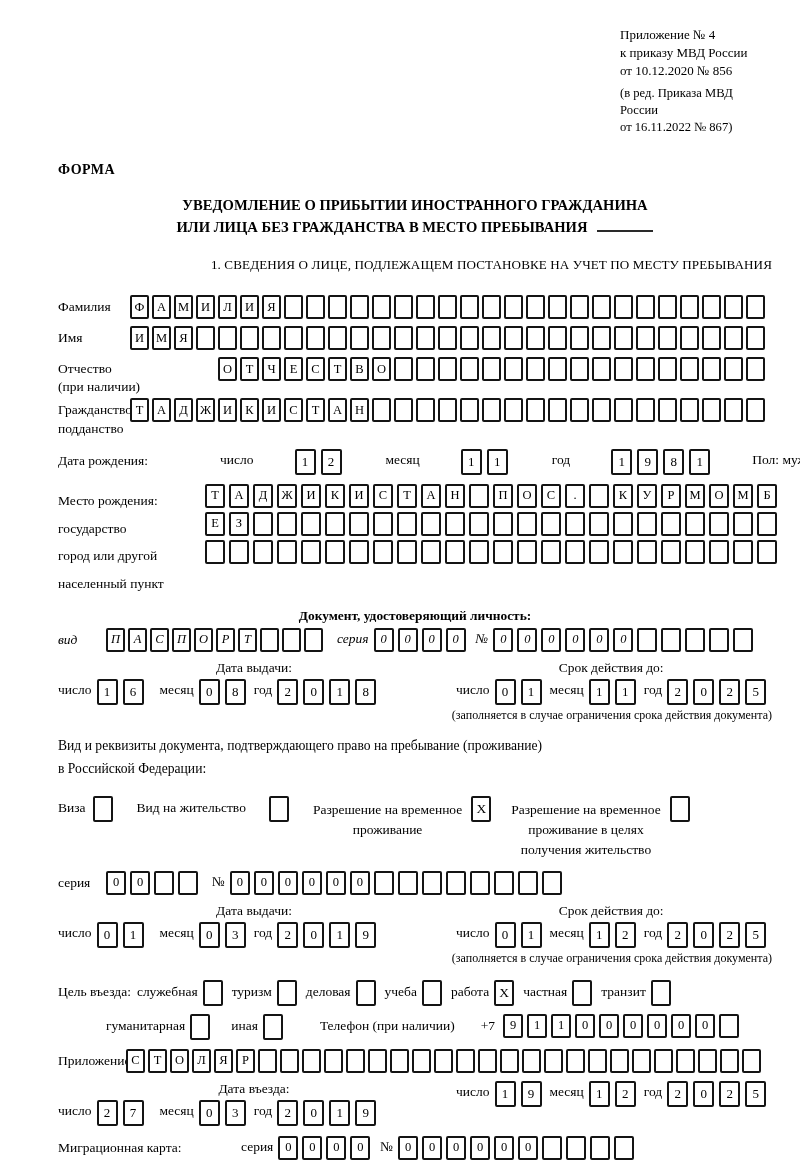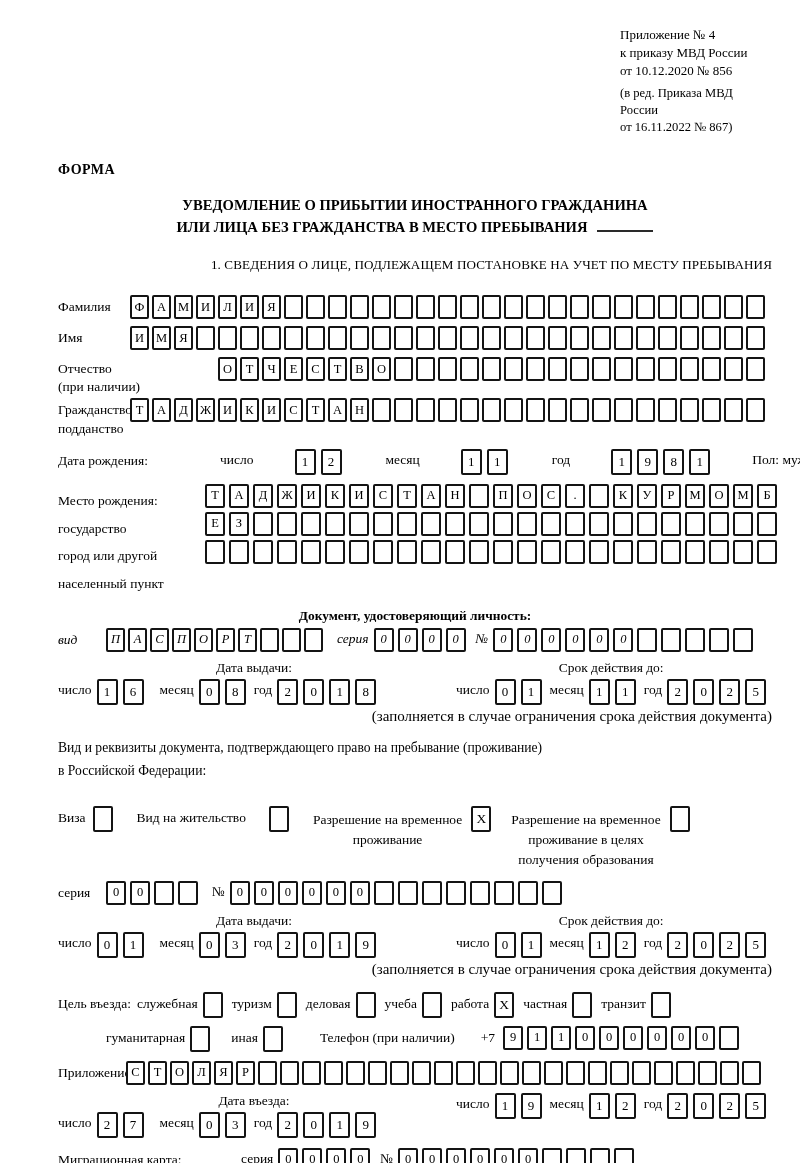--- a/index.html
+++ b/index.html
@@ -39,25 +39,25 @@
 
   .doc-title{margin-top:10px;text-align:center;font-weight:bold;font-size:13.4px;}
 
   .dpair{display:flex;font-size:13.5px;margin-top:8px;}
   .dgroup{flex:none;}
   .dgroup.left{width:352px;}
   .dgroup.right{margin-left:46px;}
   .dtitle{text-align:center;font-size:13.5px;margin-bottom:3px;}
   .dgroup.left .dtitle{padding-left:40px;}
   .drow{display:flex;align-items:flex-start;}
-  .note{font-size:15px;text-align:right;margin-top:3px;}
+  .note{font-size:12px;text-align:right;margin-top:3px;}
 
   .intro{font-size:13.6px;margin-top:11px;line-height:1.7;}
 
-  .optrow{display:flex;align-items:flex-start;font-size:13.5px;margin-top:24px;}
+  .optrow{display:flex;align-items:flex-start;font-size:13.5px;margin-top:16px;}
   .opt{display:flex;align-items:flex-start;}
   .opt .ol{padding-top:4px;margin-right:7px;}
   .opt-lines{text-align:center;line-height:1.5;padding-top:4px;margin-right:9px;}
 
   .purpose-row{display:flex;align-items:flex-start;font-size:13.5px;margin-top:14px;flex-wrap:nowrap;}
   .purpose-row .opt{margin-right:9px;}
   .purpose-row .opt .ol{margin-right:5px;}
 </style>
 </head>
 <body>
@@ -443,21 +443,21 @@
       <div class="opt-lines">
         <div>Разрешение на временное</div>
         <div>проживание</div>
       </div>
       <span class="chk">X</span>
     </div>
     <div class="opt" style="margin-left:20px;">
       <div class="opt-lines">
         <div>Разрешение на временное</div>
         <div>проживание в целях</div>
-        <div>получения образования</div>
+        <div>получения жительство</div>
       </div>
       <span class="chk"></span>
     </div>
   </div>
 
   <div class="frow" style="margin-top:10px;">
     <div class="lbl w48">серия</div>
     <div class="cells w20">
         <span class="cell">0</span>
         <span class="cell">0</span>

